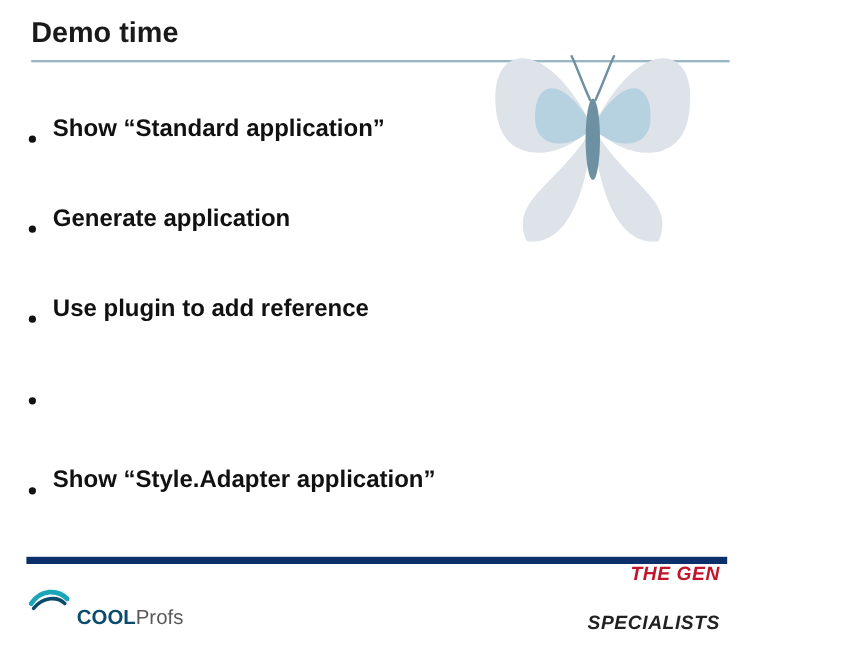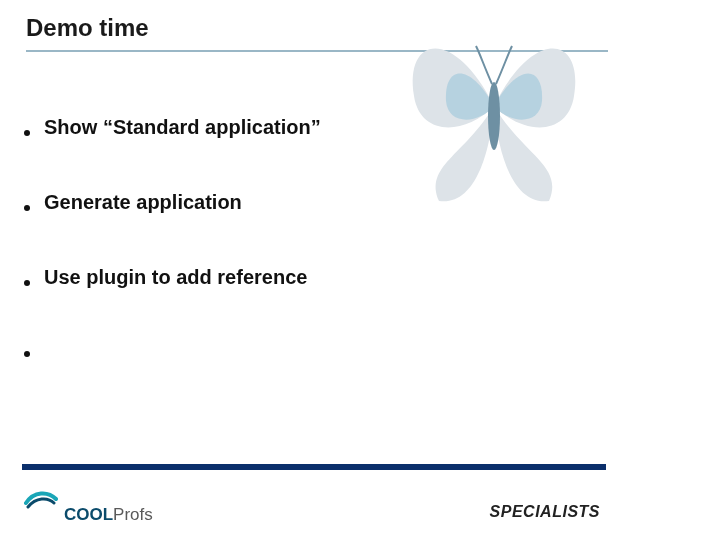--- a/index.html
+++ b/index.html
@@ -47,22 +47,21 @@
     top: 96px;
     right: 40px;
     z-index: 1;
   }
   .bullet {
     font-size: 20px;
     font-weight: bold;
     color: #111;
     margin-bottom: 52px;
     display: flex;
-    align-items: center;
-    margin-top: 20px;
+    align-items: flex-end;
   }
   .bullet .dot {
     width: 6px;
     height: 6px;
     border-radius: 50%;
     background: #111;
     margin-top: 10px;
     margin-right: 14px;
     flex: none;
   }
@@ -154,34 +153,39 @@
       <span class="dot"></span>
       <span>Generate application</span>
     </div>
     <div class="bullet">
       <span class="dot"></span>
       <span>Use plugin to add reference</span>
     </div>
     <div class="bullet">
       <span class="dot"></span>
     </div>
+    <div class="bullet">
+      <span class="dot"></span>
+      <span>Show “Style.Adapter application”</span>
+    </div>
   </div>
 
   <div class="footer-bar"></div>
 
   <div class="footer-logos">
     <div class="coolprofs">
       <span class="swoosh">
         <svg viewBox="0 0 34 20" width="34" height="20">
           <path d="M2 14 C 10 2, 24 2, 32 10" stroke="#1aa6b7" stroke-width="4" fill="none" stroke-linecap="round"></path>
           <path d="M4 18 C 12 8, 24 8, 30 14" stroke="#0b4b6b" stroke-width="3" fill="none" stroke-linecap="round"></path>
         </svg>
       </span>
       <span class="brand">
         <span class="cool">COOL</span><span class="profs">Profs</span>
       </span>
     </div>
     <div class="gen-specialists">
+      <div class="line1">THE GEN</div>
       <div class="line2">SPECIALISTS</div>
     </div>
   </div>
 
 </div>
 
 </body></html>

